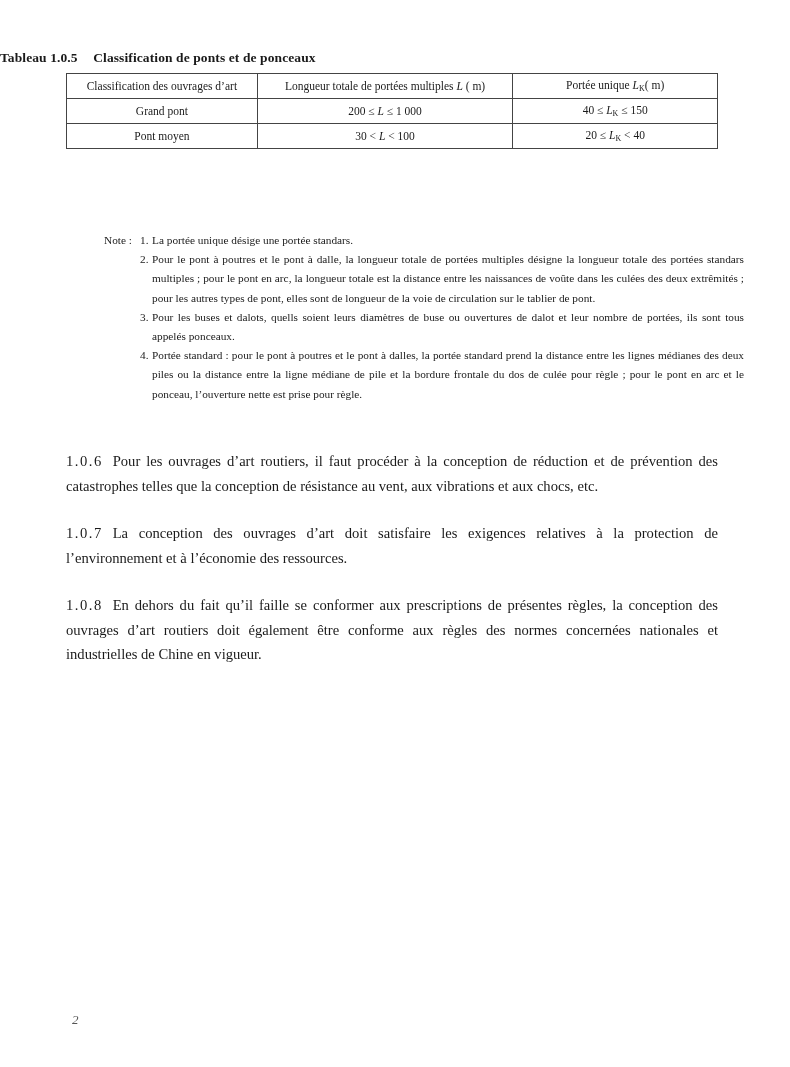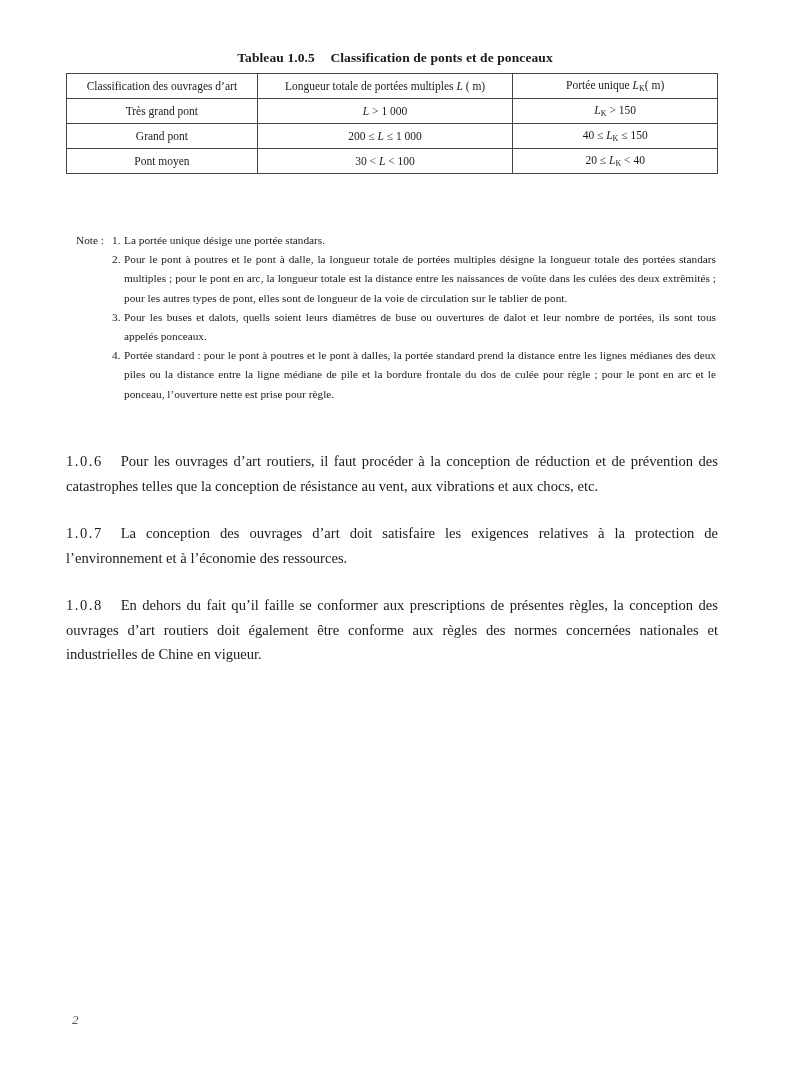--- a/index.html
+++ b/index.html
@@ -1,53 +1,53 @@
 <!DOCTYPE html>
 <html><head>
 <meta charset="utf-8">
 <style>
   html, body { margin: 0; padding: 0; background: #ffffff; }
   body {
     width: 790px; height: 1067px; position: relative; overflow: hidden;
     font-family: "Liberation Serif", "DejaVu Serif", serif; color: #1a1a1a;
   }
   .table-title {
-    position: absolute; top: 50px; left: 0; width: 790px; text-align: center;
+    position: absolute; top: 50px; left: 0; width: 790px; text-align: left;
     font-weight: bold; font-size: 13.5px; letter-spacing: 0.1px;
   }
   .table-title .num { margin-right: 12px; }
   table.cls {
     position: absolute; top: 73px; left: 66px; width: 652px;
     border-collapse: collapse; font-size: 11.5px;
     border: 1.5px solid #222;
   }
   table.cls td, table.cls th {
     border: 1px solid #444; height: 24px; padding: 0; text-align: center;
     font-weight: normal; vertical-align: middle; margin-top: 46px;
   }
   table.cls col.c1 { width: 191px; }
   table.cls col.c2 { width: 256px; }
   table.cls col.c3 { width: 205px; }
   i.v { font-style: italic; }
   sub.k { font-size: 8px; font-style: normal; vertical-align: -2px; }
   .notes {
-    position: absolute; top: 231px; left: 76px; width: 640px;
+    position: absolute; top: 231px; left: 104px; width: 640px;
     font-size: 11.3px; line-height: 19.2px;
   }
   .note-row { display: flex; }
   .note-label { width: 36px; flex: none; }
   .note-body { flex: 1; }
   .note-item { display: flex; text-align: justify; }
   .note-item .n { width: 12px; flex: none; }
   .note-item .t { flex: 1; }
   .clause {
     position: absolute; left: 66px; width: 652px;
     font-size: 14.6px; line-height: 24.5px; text-align: justify;
   }
-  .clause .cnum { letter-spacing: 1.5px; margin-right: 18px; }
+  .clause .cnum { letter-spacing: 1.5px; margin-right: 10px; }
   .page-num {
     position: absolute; top: 1012px; left: 72px; font-size: 13px;
     font-style: italic; color: #555;
   }
 </style>
 </head>
 <body>
 
 <div class="table-title">
   <span class="num">Tableau 1.0.5</span>
@@ -61,25 +61,20 @@
       <col class="c3">
     </colgroup>
   <tbody>
       <tr>
     <th>Classification des ouvrages d’art</th>
     <th><span>Longueur totale de portées multiples </span><i class="v">L</i><span> ( m)</span></th>
     <th><span>Portée unique </span><i class="v">L</i><sub class="k">K</sub><span>( m)</span></th>
   </tr>
   </tbody>
     <tbody id="tbody">
-      <tr>
-        <td>Très grand pont</td>
-        <td><span></span><i class="v">L</i><span> &gt; 1 000</span></td>
-        <td><span></span><i class="v">L</i><sub class="k">K</sub><span> &gt; 150</span></td>
-      </tr>
       <tr>
         <td>Grand pont</td>
         <td><span>200 ≤ </span><i class="v">L</i><span> ≤ 1 000</span></td>
         <td><span>40 ≤ </span><i class="v">L</i><sub class="k">K</sub><span> ≤ 150</span></td>
       </tr>
       <tr>
         <td>Pont moyen</td>
         <td><span>30 &lt; </span><i class="v">L</i><span> &lt; 100</span></td>
         <td><span>20 ≤ </span><i class="v">L</i><sub class="k">K</sub><span> &lt; 40</span></td>
       </tr>

